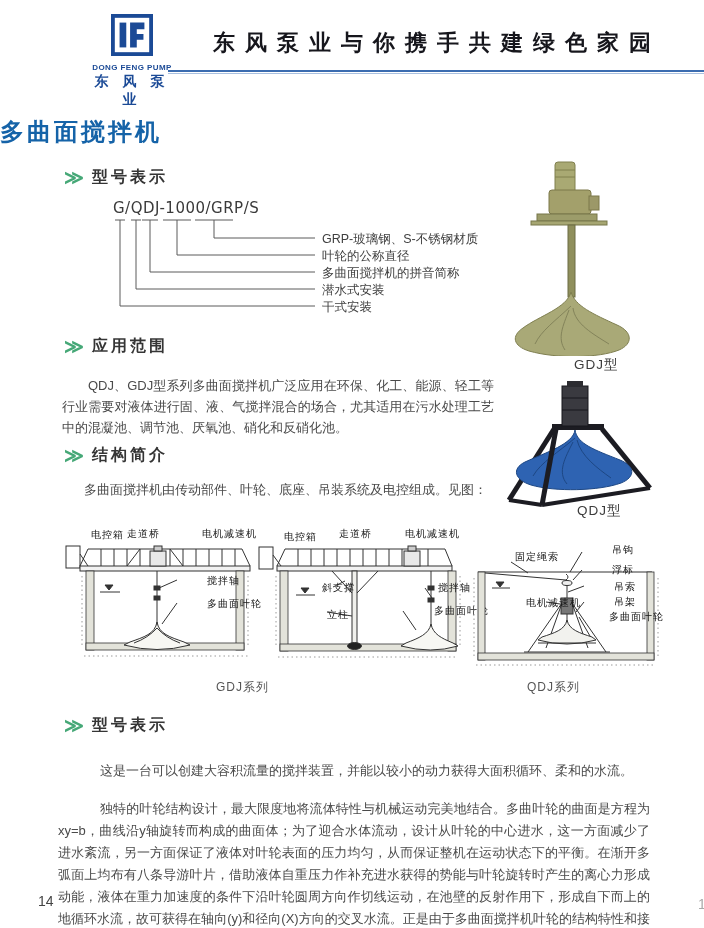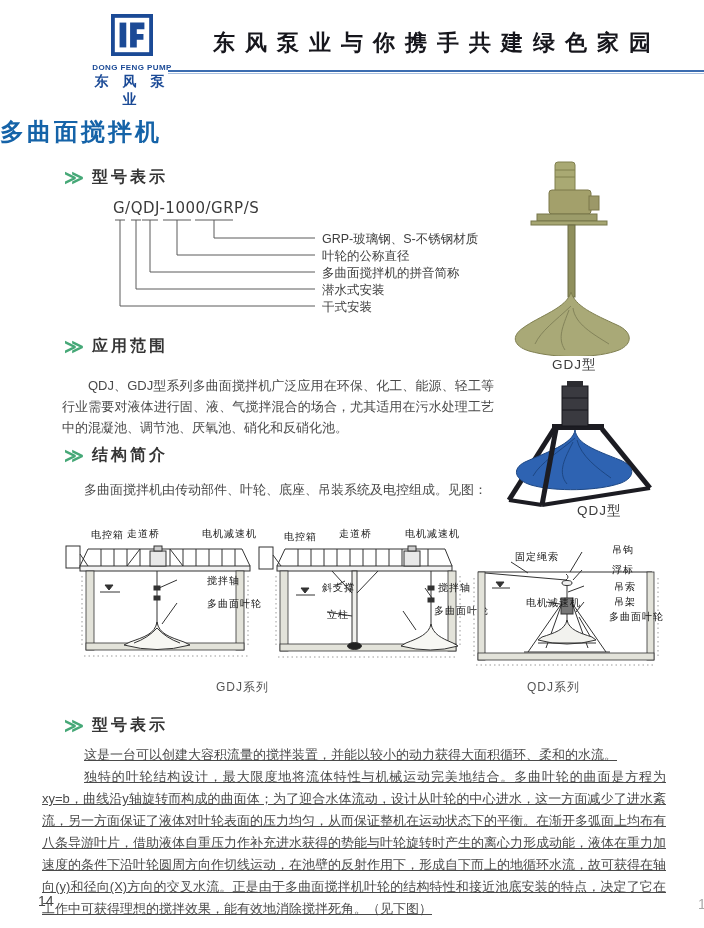--- a/index.html
+++ b/index.html
@@ -28,21 +28,21 @@
   .callout{position:absolute;left:322px;font-size:12.5px;color:#3f3f3f;white-space:nowrap;}
   
   .body-p{position:absolute;font-size:13px;line-height:21px;color:#4a4a4a;text-align:justify;}
   .dlab{position:absolute;font-size:10px;color:#141414;white-space:nowrap;letter-spacing:1px;padding-left:28px;}
   .dcap{position:absolute;font-size:12px;color:#555;letter-spacing:1px;}
   .pcap{position:absolute;font-size:13.5px;color:#3c3c3c;letter-spacing:1px;}
   .footer-n{position:absolute;left:38px;top:893px;font-size:14px;color:#444;}
   .footer-adj{position:absolute;left:698px;top:896px;font-size:14px;color:#a9a9a9;}
   svg{position:absolute;}
   .working{position:absolute;left:42px;top:744px;width:624px;}
-  .working p{margin:0;font-size:13px;line-height:22px;color:#4a4a4a;text-align:justify;text-indent:42px;text-decoration:underline;}
+  .working p{margin:16px;font-size:13px;line-height:22px;color:#4a4a4a;text-align:justify;text-indent:42px;}
 </style>
 </head>
 <body>
 
 <div class="page">
 
   <div class="logo">
     <svg class="logo-mark" style="position:static" viewBox="0 0 44 44">
       <rect x="2" y="2" width="40" height="40" fill="#ffffff" stroke="#1b4a96" stroke-width="4"></rect>
       <rect x="9" y="9" width="7" height="26" fill="#1b4a96"></rect>
@@ -241,21 +241,21 @@
     <line x1="50" y1="14" x2="70" y2="14" stroke="#80804e"></line>
     <line x1="50" y1="21" x2="70" y2="21" stroke="#80804e"></line>
     <rect x="44" y="34" width="42" height="24" rx="3" fill="#a3a06b" stroke="#7c784a"></rect>
     <rect x="84" y="40" width="10" height="14" fill="#9c9868" stroke="#7c784a"></rect>
     <rect x="32" y="58" width="60" height="7" fill="#9c9c6a" stroke="#77774a"></rect>
     <rect x="26" y="65" width="76" height="4" fill="#a6a672" stroke="#77774a"></rect>
     <rect x="63" y="69" width="7" height="72" fill="#8f8f5c" stroke="#6d6d44"></rect>
     <path d="M66,136 C62,152 34,160 18,172 C6,180 8,190 24,195 C52,203 94,202 114,194 C128,188 128,176 112,169 C88,158 70,150 66,136 Z" fill="#a9a977" stroke="#7f7f50"></path>
     <path d="M66,150 C50,165 36,175 30,188 M68,152 C70,168 88,178 104,188 M64,154 C58,170 52,182 60,194" fill="none" stroke="#83835a"></path>
   </svg>
-  <div class="pcap" style="left:552px;top:356px">GDJ型</div>
+  <div class="pcap" style="left:574px;top:356px">GDJ型</div>
 
   <svg style="left:493px;top:378px" width="168" height="132" viewBox="0 0 168 132">
     <line x1="61" y1="51" x2="16" y2="122" stroke="#1c1c22" stroke-width="5"></line>
     <line x1="109" y1="51" x2="157" y2="110" stroke="#1c1c22" stroke-width="5"></line>
     <path d="M82,52 C80,66 54,74 32,84 C18,91 22,102 38,107 C62,114 106,113 128,105 C143,99 142,88 127,82 C102,72 84,66 82,52 Z" fill="#2e63b2" stroke="#1d4784"></path>
     <path d="M82,60 C66,74 48,84 40,98 M84,62 C88,78 104,90 118,100 M80,64 C72,80 64,94 74,106" fill="none" stroke="#1d4784"></path>
     <line x1="63" y1="51" x2="49" y2="127" stroke="#1c1c22" stroke-width="5"></line>
     <line x1="16" y1="122" x2="49" y2="127" stroke="#1c1c22" stroke-width="4"></line>
     <line x1="49" y1="127" x2="157" y2="110" stroke="#1c1c22" stroke-width="4"></line>
     <rect x="59" y="46" width="52" height="6" fill="#1c1c22"></rect>

